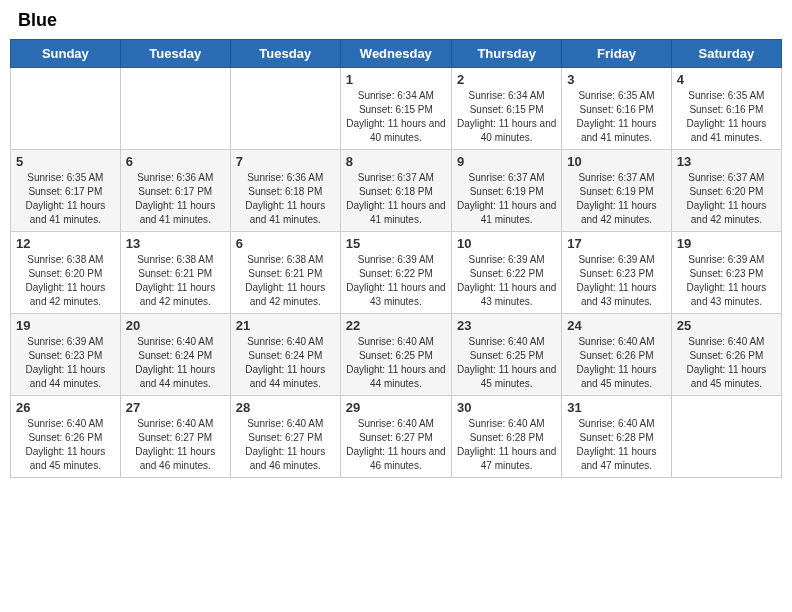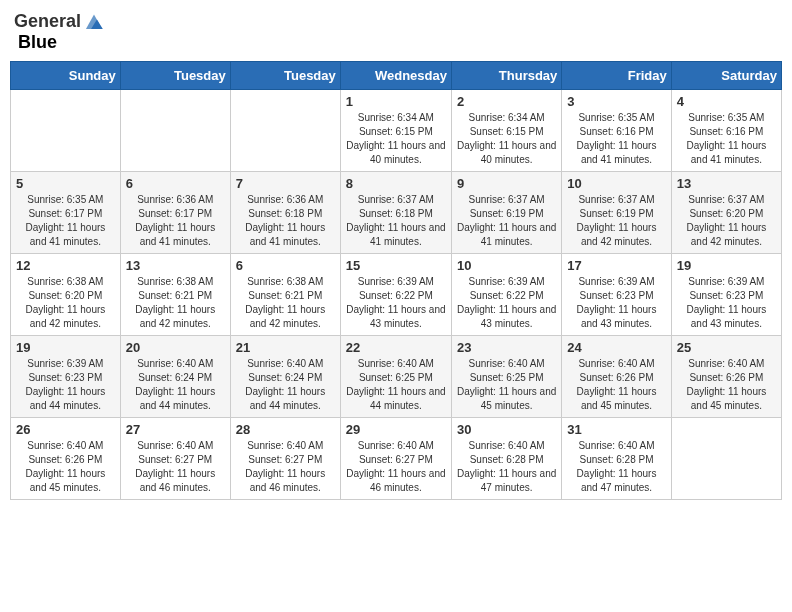--- a/index.html
+++ b/index.html
@@ -38,21 +38,21 @@
       width: 100%;
       border-collapse: collapse;
       border: 1px solid #ccc;
     }
     .calendar th {
       background-color: #2a6db5;
       color: white;
       font-size: 13px;
       font-weight: bold;
       padding: 6px 4px;
-      text-align: right;
+      text-align: center;
       border: 1px solid #1a5a9a;
       margin-top: 45px;
     }
     .calendar td {
       vertical-align: top;
       border: 1px solid #ccc;
       padding: 4px 5px;
       width: 113px;
       min-height: 80px;
       background: #fff;
@@ -78,27 +78,20 @@
     tr:nth-child(even) .empty-cell {
       background: #f5f5f5;
     }
   </style>
 </head>
 <body>
 
 <div class="header">
   <div class="logo">
   <div style="display:flex; flex-direction:column; align-items:flex-start;">
-    <div style="display:flex; align-items:center; gap:2px;">
-      <span style="font-size:18px; font-weight:bold; color:#333;">General</span>
-      <svg width="22" height="22" viewBox="0 0 30 30" xmlns="http://www.w3.org/2000/svg">
-        <polygon points="4,26 15,6 26,26" fill="#2a6db5" opacity="0.7"></polygon>
-        <polygon points="11,26 19,13 27,26" fill="#2a6db5"></polygon>
-      </svg>
-    </div>
     <span style="font-size:18px; font-weight:bold; color:#000000; margin-left:4px;">Blue</span>
   </div>
 </div>
   <div class="title-block">
     <div class="month-title"></div>
     <div class="location"></div>
   </div>
 </div>
 
 <table class="calendar">

